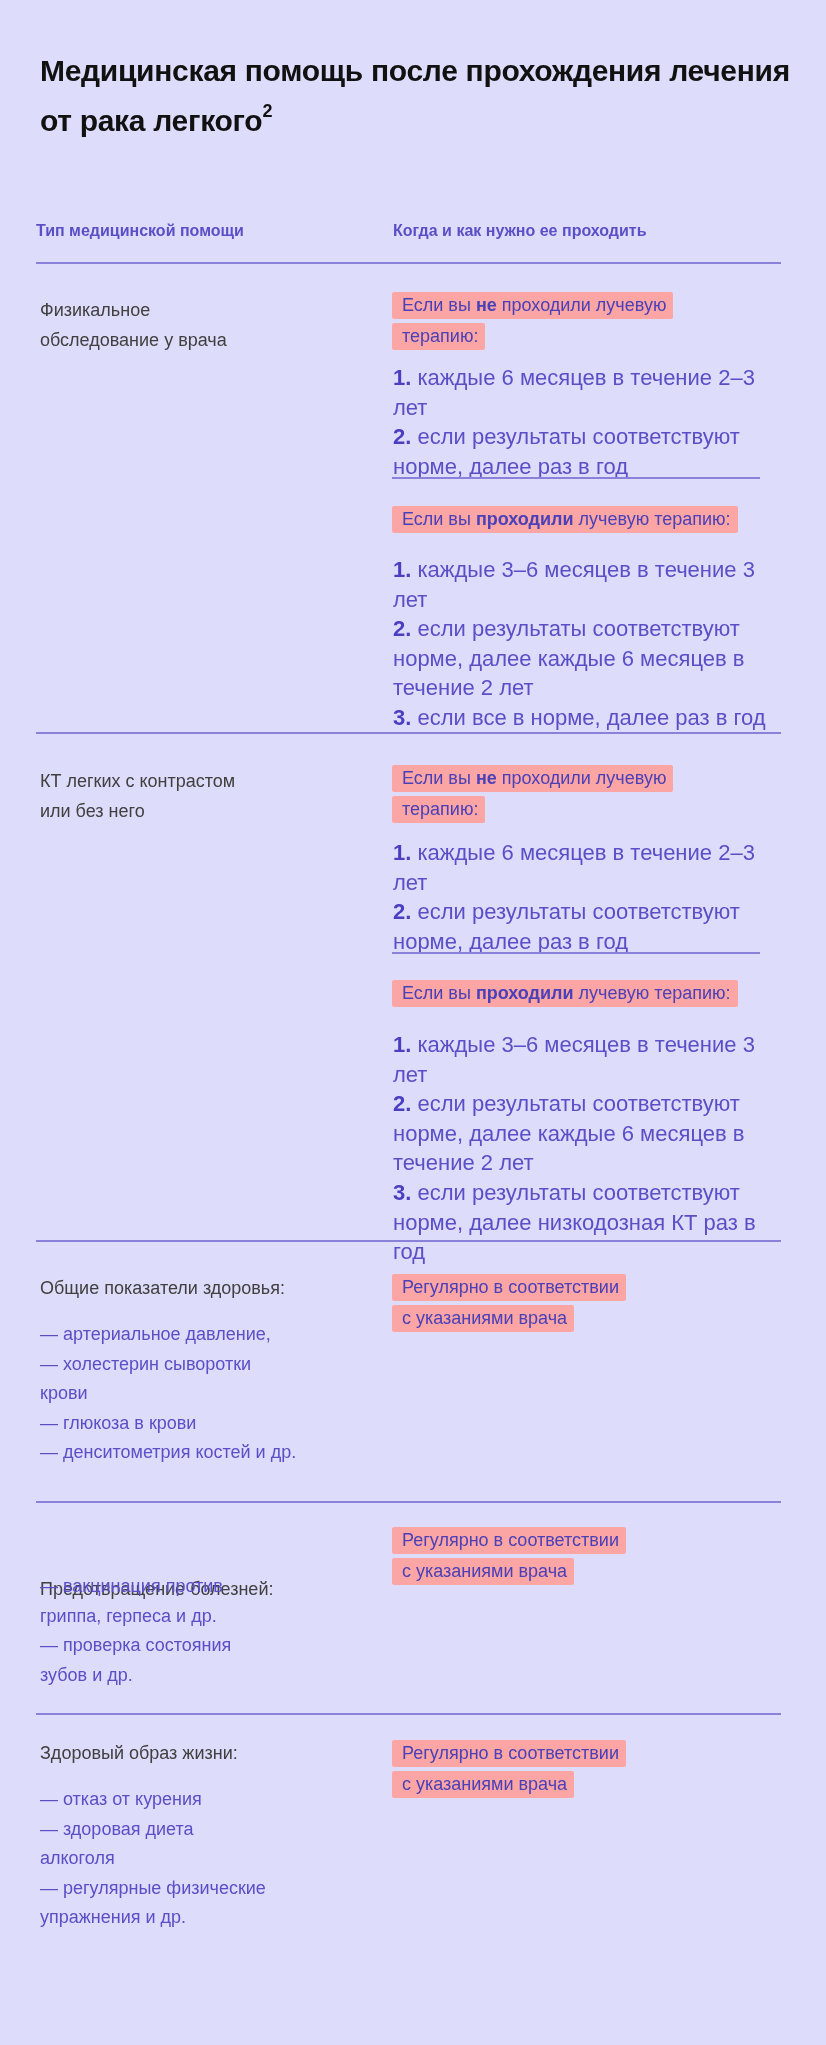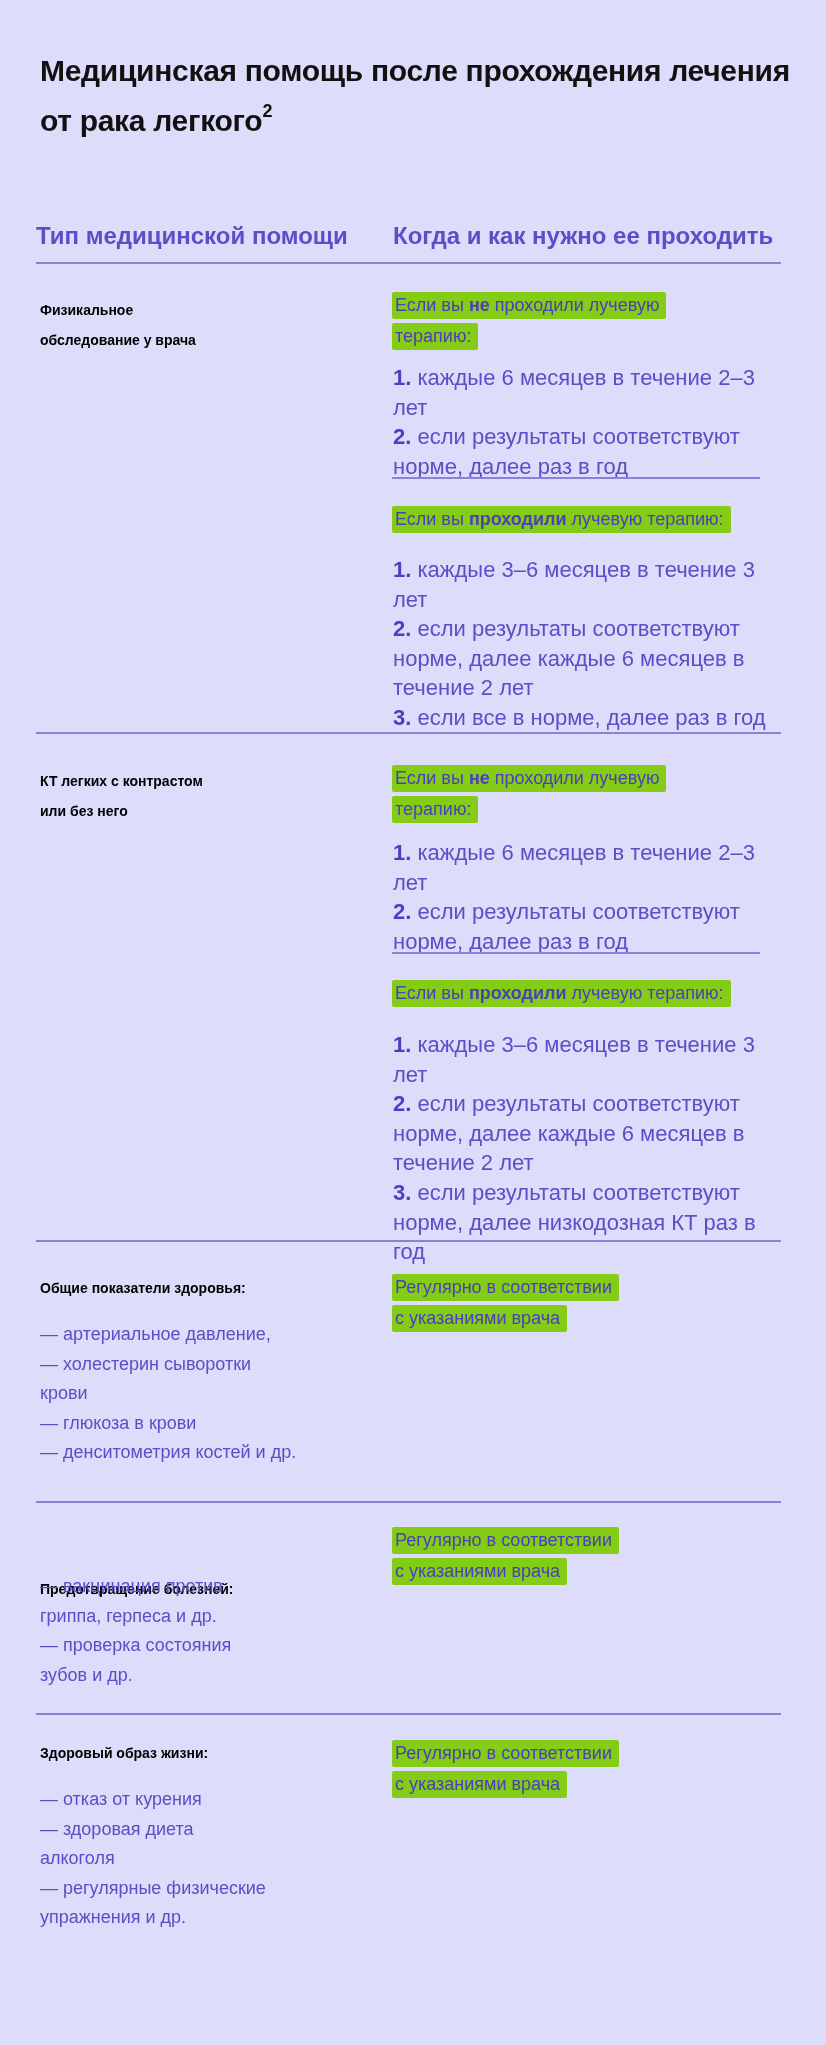--- a/index.html
+++ b/index.html
@@ -14,45 +14,45 @@
     .title {
       position: absolute; left: 40px; top: 46px; width: 760px;
       font-size: 30px; font-weight: bold; color: #111111;
       line-height: 50px; letter-spacing: -0.3px;
     }
     .title sup { font-size: 18px; vertical-align: 14px; line-height: 0; }
     .header-row {
       position: absolute; left: 36px; top: 222px; width: 745px; height: 40px;
     }
     .col-head {
-      position: absolute; top: 0; font-size: 24px; font-weight: bold;
+      position: absolute; top: 0; font-size: 16px; font-weight: bold;
       color: #5a4fc6;
     }
     .hline {
       position: absolute; left: 36px; width: 745px; height: 2px;
       background: #8a82da;
     }
     .subline {
       position: absolute; left: 392px; width: 368px; height: 2px;
       background: #8a82da;
     }
     .section-title {
-      position: absolute; left: 40px; font-size: 14px; font-weight: bold;
-      color: #000000; line-height: 30px;
+      position: absolute; left: 40px; font-size: 18px; font-weight: normal;
+      color: #404040; line-height: 30px;
     }
     .left-list {
       position: absolute; left: 40px; font-size: 18px; color: #5a4fc6;
       line-height: 29.6px; width: 310px;
     }
     .highlight-block {
       position: absolute; left: 392px; font-size: 18px; line-height: 30px;
       color: #4a40b8;
     }
     .hl {
-      display: inline-block; background: #84cc16; padding: 0 7px 0 3px;
+      display: inline-block; background: #fca5a5; padding: 0 7px 0 10px;
       border-radius: 2px; margin-bottom: 2px; line-height: 27px;
     }
     .hl b { font-weight: bold; }
     .numbered {
       position: absolute; left: 393px; font-size: 22px; color: #5a4fc6;
       line-height: 29.6px; width: 400px;
     }
     .numbered .num { font-weight: bold; color: #4a3fc0; }
     .numbered div { white-space: pre-wrap; }
   </style>

